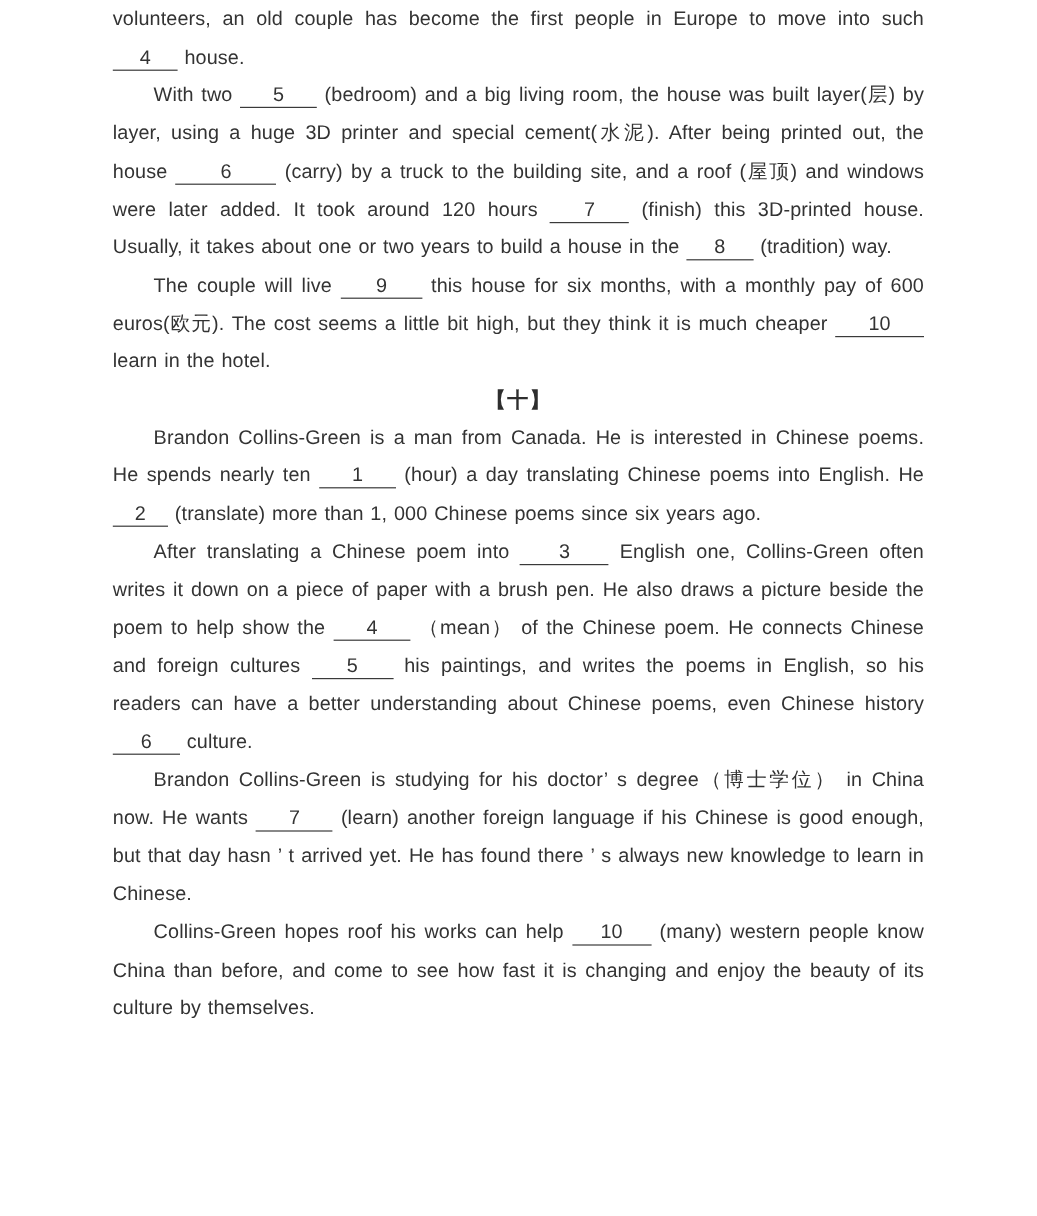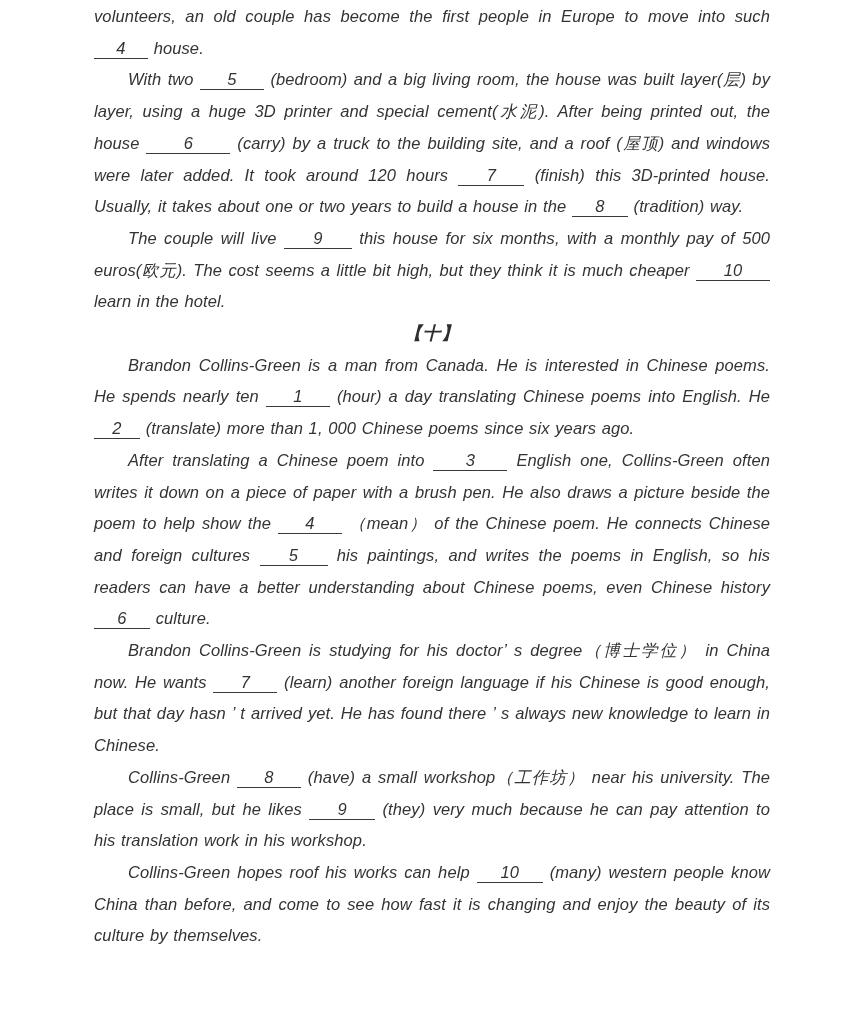--- a/index.html
+++ b/index.html
@@ -9,21 +9,20 @@
   }
   .page {
     width: 864px;
     height: 1013px;
     box-sizing: border-box;
     padding: 1px 94px 12px 94px;
     overflow: hidden;
     background: #ffffff;
     font-family: "Liberation Sans", "DejaVu Sans", sans-serif;
     color: #333333;
-    font-style: italic;
   }
   .doc-body {
     width: 676px;
   }
   p.para {
     margin: 0;
     font-size: 16.5px;
     line-height: 31.7px;
     text-align: justify;
     letter-spacing: 0.1px;
@@ -52,21 +51,20 @@
     letter-spacing: 1px;
   }
 </style>
 </head>
 <body>
 
 <div class="page">
   <div class="doc-body" id="doc-body">
       <p class="para"><span>volunteers, an old couple has become the first people in Europe to move into such </span><span class="blank" style="min-width: 54px;">4</span><span> house.</span></p>
       <p class="para indent"><span>With two </span><span class="blank" style="min-width: 64px;">5</span><span> (bedroom) and a big living room, the house was built layer(层) by layer, using a huge 3D printer and special cement(水泥). After being printed out, the house </span><span class="blank" style="min-width: 84px;">6</span><span> (carry) by a truck to the building site, and a roof (屋顶) and windows were later added. It took around 120 hours </span><span class="blank" style="min-width: 66px;">7</span><span> (finish) this 3D-printed house. Usually, it takes about one or two years to build a house in the </span><span class="blank" style="min-width: 56px;">8</span><span> (tradition) way.</span></p>
-      <p class="para indent"><span>The couple will live </span><span class="blank" style="min-width: 68px;">9</span><span> this house for six months, with a monthly pay of 500 euros(欧元). The cost seems a little bit high, but they think it is much cheaper </span><span class="blank" style="min-width: 74px;">10</span><span>learn in the hotel.</span></p>
+      <p class="para indent"><span>The couple will live </span><span class="blank" style="min-width: 68px;">9</span><span> this house for six months, with a monthly pay of 600 euros(欧元). The cost seems a little bit high, but they think it is much cheaper </span><span class="blank" style="min-width: 74px;">10</span><span>learn in the hotel.</span></p>
       <div class="section-header">【十】</div>
       <p class="para indent"><span>Brandon Collins-Green is a man from Canada. He is interested in Chinese poems. He spends nearly ten </span><span class="blank" style="min-width: 64px;">1</span><span> (hour) a day translating Chinese poems into English. He </span><span class="blank" style="min-width: 46px;">2</span><span> (translate) more than 1, 000 Chinese poems since six years ago.</span></p>
       <p class="para indent"><span>After translating a Chinese poem into </span><span class="blank" style="min-width: 74px;">3</span><span> English one, Collins-Green often writes it down on a piece of paper with a brush pen. He also draws a picture beside the poem to help show the </span><span class="blank" style="min-width: 64px;">4</span><span> （mean） of the Chinese poem. He connects Chinese and foreign cultures </span><span class="blank" style="min-width: 68px;">5</span><span> his paintings, and writes the poems in English, so his readers can have a better understanding about Chinese poems, even Chinese history </span><span class="blank" style="min-width: 56px;">6</span><span> culture.</span></p>
       <p class="para indent"><span>Brandon Collins-Green is studying for his doctor’ s degree（博士学位） in China now. He wants </span><span class="blank" style="min-width: 64px;">7</span><span> (learn) another foreign language if his Chinese is good enough, but that day hasn ’ t arrived yet. He has found there ’ s always new knowledge to learn in Chinese.</span></p>
-      <p class="para indent"><span>Collins-Green </span><span class="blank" style="min-width: 64px;">8</span><span> (have) a small workshop（工作坊） near his university. The place is small, but he likes </span><span class="blank" style="min-width: 66px;">9</span><span> (they) very much because he can pay attention to his translation work in his workshop.</span></p>
       <p class="para indent"><span>Collins-Green hopes roof his works can help </span><span class="blank" style="min-width: 66px;">10</span><span> (many) western people know China than before, and come to see how fast it is changing and enjoy the beauty of its culture by themselves.</span></p>
     </div>
 </div>
 
 </body></html>

